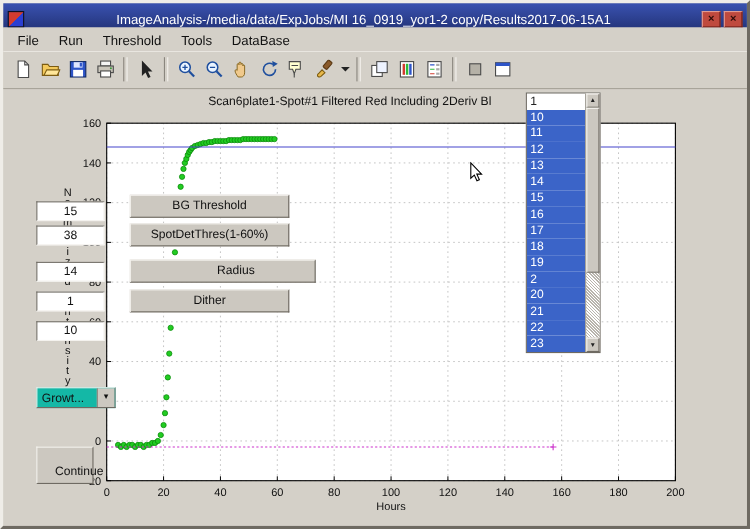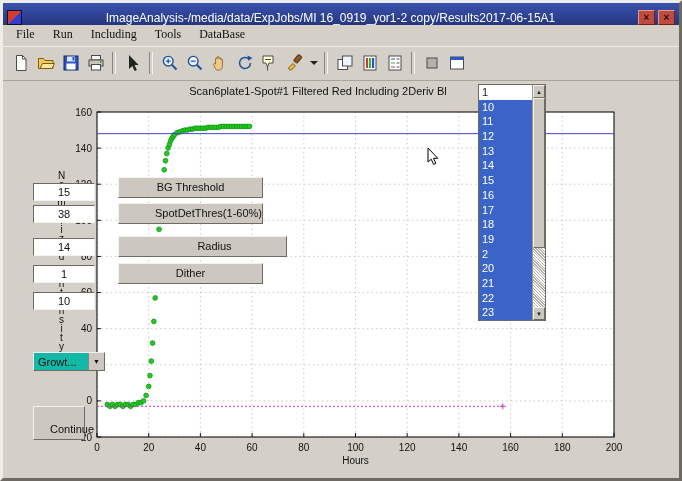--- a/index.html
+++ b/index.html
@@ -4,21 +4,21 @@
 <style>
   html,body{margin:0;padding:0;}
   body{width:682px;height:481px;overflow:hidden;font-family:"Liberation Sans",sans-serif;background:#9a968e;}
   .window{position:relative;width:676px;height:475px;background:#d4d0c8;border:3px solid;border-color:#efede8 #6e6a62 #6e6a62 #efede8;}
   
   .titlebar{position:absolute;top:0;left:0;right:0;height:22px;background:linear-gradient(180deg,#3a52b0,#25367e);display:flex;align-items:flex-end;padding:0 4px;color:#fff;z-index:6;}
   .app-icon{width:13px;height:13px;background:linear-gradient(135deg,#d23b2f 0 50%,#2b3fd2 50% 100%);border:1px solid #101020;margin-right:4px;flex:0 0 auto;}
   .win-title{flex:1;text-align:center;font-size:12px;white-space:nowrap;overflow:hidden;}
   .win-btn{width:17px;height:15px;margin-left:3px;background:#bf4a3e;border:1px solid;border-color:#e09a90 #6e1f16 #6e1f16 #e09a90;color:#2d0b07;font-size:10px;line-height:12px;text-align:center;font-weight:bold;padding:0;flex:0 0 auto;}
   
-  .menubar{position:absolute;top:22px;left:0;right:0;height:21px;display:flex;align-items:flex-start;padding-left:4px;font-size:12px;color:#111;background:#d4d0c8;z-index:6;font-family:Liberation Serif, serif;}
+  .menubar{position:absolute;top:22px;left:0;right:0;height:21px;display:flex;align-items:flex-end;padding-left:4px;font-size:12px;color:#111;background:#d4d0c8;z-index:6;}
   .menu-item{padding:2px 9px;}
   
   .toolbar{position:absolute;top:43px;left:0;right:0;height:34px;display:flex;align-items:center;padding-left:5px;background:#d4d0c8;border-bottom:1px solid #a8a49a;box-shadow:inset 0 1px 0 #efede8;z-index:6;}
   .tb-btn{width:25px;height:25px;display:flex;align-items:center;justify-content:center;background:transparent;border:1px solid transparent;border-radius:1px;padding:0;}
   .tb-caret{width:13px;}
   .tb-sep{width:2px;height:22px;margin:0 4px;border-left:1px solid #8a867e;border-right:1px solid #f4f2ee;}
   
   .chart{position:absolute;top:77px;left:0;width:676px;height:398px;z-index:1;}
   .tick{font:10px "Liberation Sans",sans-serif;fill:#111;}
   .chart-title{font:11px "Liberation Sans",sans-serif;fill:#111;}
@@ -49,21 +49,21 @@
   <div class="titlebar">
     <span class="app-icon"></span>
     <span class="win-title">ImageAnalysis-/media/data/ExpJobs/MI 16_0919_yor1-2 copy/Results2017-06-15A1</span>
     <button class="win-btn">×</button>
     <button class="win-btn">×</button>
   </div>
 
   <div class="menubar">
       <span class="menu-item">File</span>
       <span class="menu-item">Run</span>
-      <span class="menu-item">Including</span>
+      <span class="menu-item">Threshold</span>
       <span class="menu-item">Tools</span>
       <span class="menu-item">DataBase</span>
     </div>
 
   <div class="toolbar">
       <button class="tb-btn">
         <svg viewBox="0 0 18 18" width="18" height="18">
           <path d="M4.5 1.5h6l3.5 3.5v11.5h-9.5z" fill="#fff" stroke="#4a4a4a"></path>
           <path d="M10.5 1.5v3.5h3.5" fill="none" stroke="#4a4a4a"></path>
         </svg>
@@ -327,21 +327,21 @@
 
   <div class="controls-layer">
     <div class="dropdown">
       <span>Growt...</span>
       <span class="dd-arrow">▼</span>
     </div>
     <button class="push">Continue</button>
   <input class="ctl-edit" value="15" style="top: 180px;">
       <div class="ctl-label" style="top: 174px;">BG Threshold</div>
       <input class="ctl-edit" value="38" style="top: 202px;">
-      <div class="ctl-label" style="top: 200px; text-align: right;">SpotDetThres(1-60%)</div>
+      <div class="ctl-label" style="top: 200px;">SpotDetThres(1-60%)</div>
       <input class="ctl-edit" value="14" style="top: 235px;">
       <div class="ctl-label" style="top: 233px; padding-left: 24px;">Radius</div>
       <input class="ctl-edit" value="1" style="top: 262px;">
       <div class="ctl-label" style="top: 260px;">Dither</div>
       <input class="ctl-edit" value="10" style="top: 289px;">
     </div>
 
   <div class="listbox">
     <div class="lb-items">
         <div class="lb-item">1</div>

